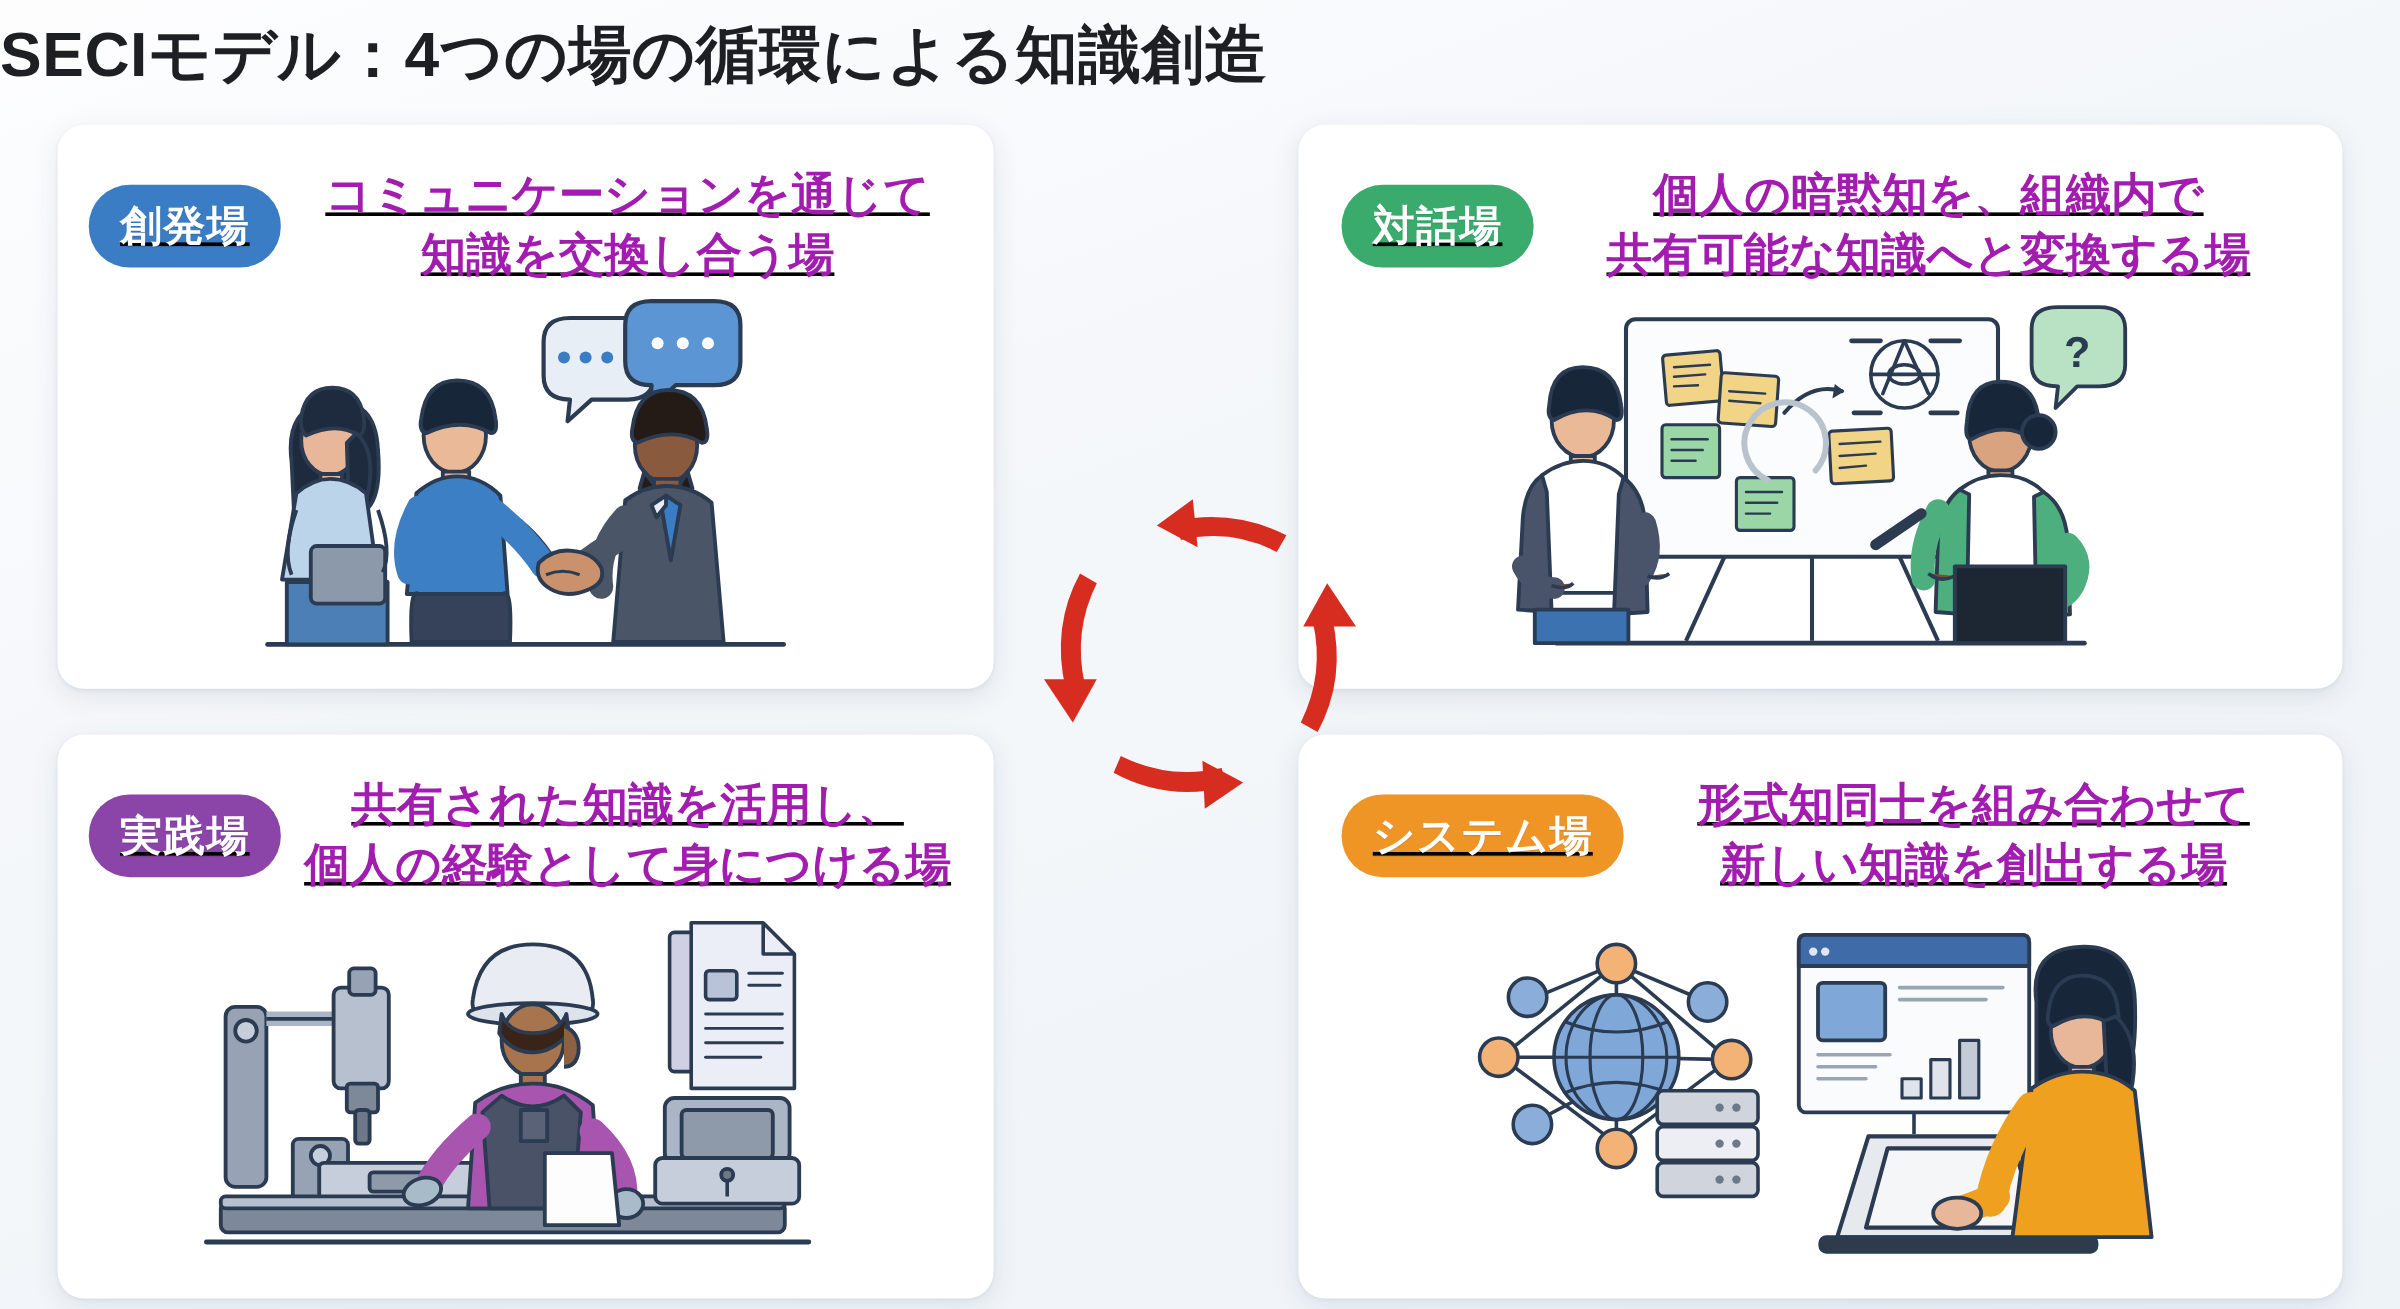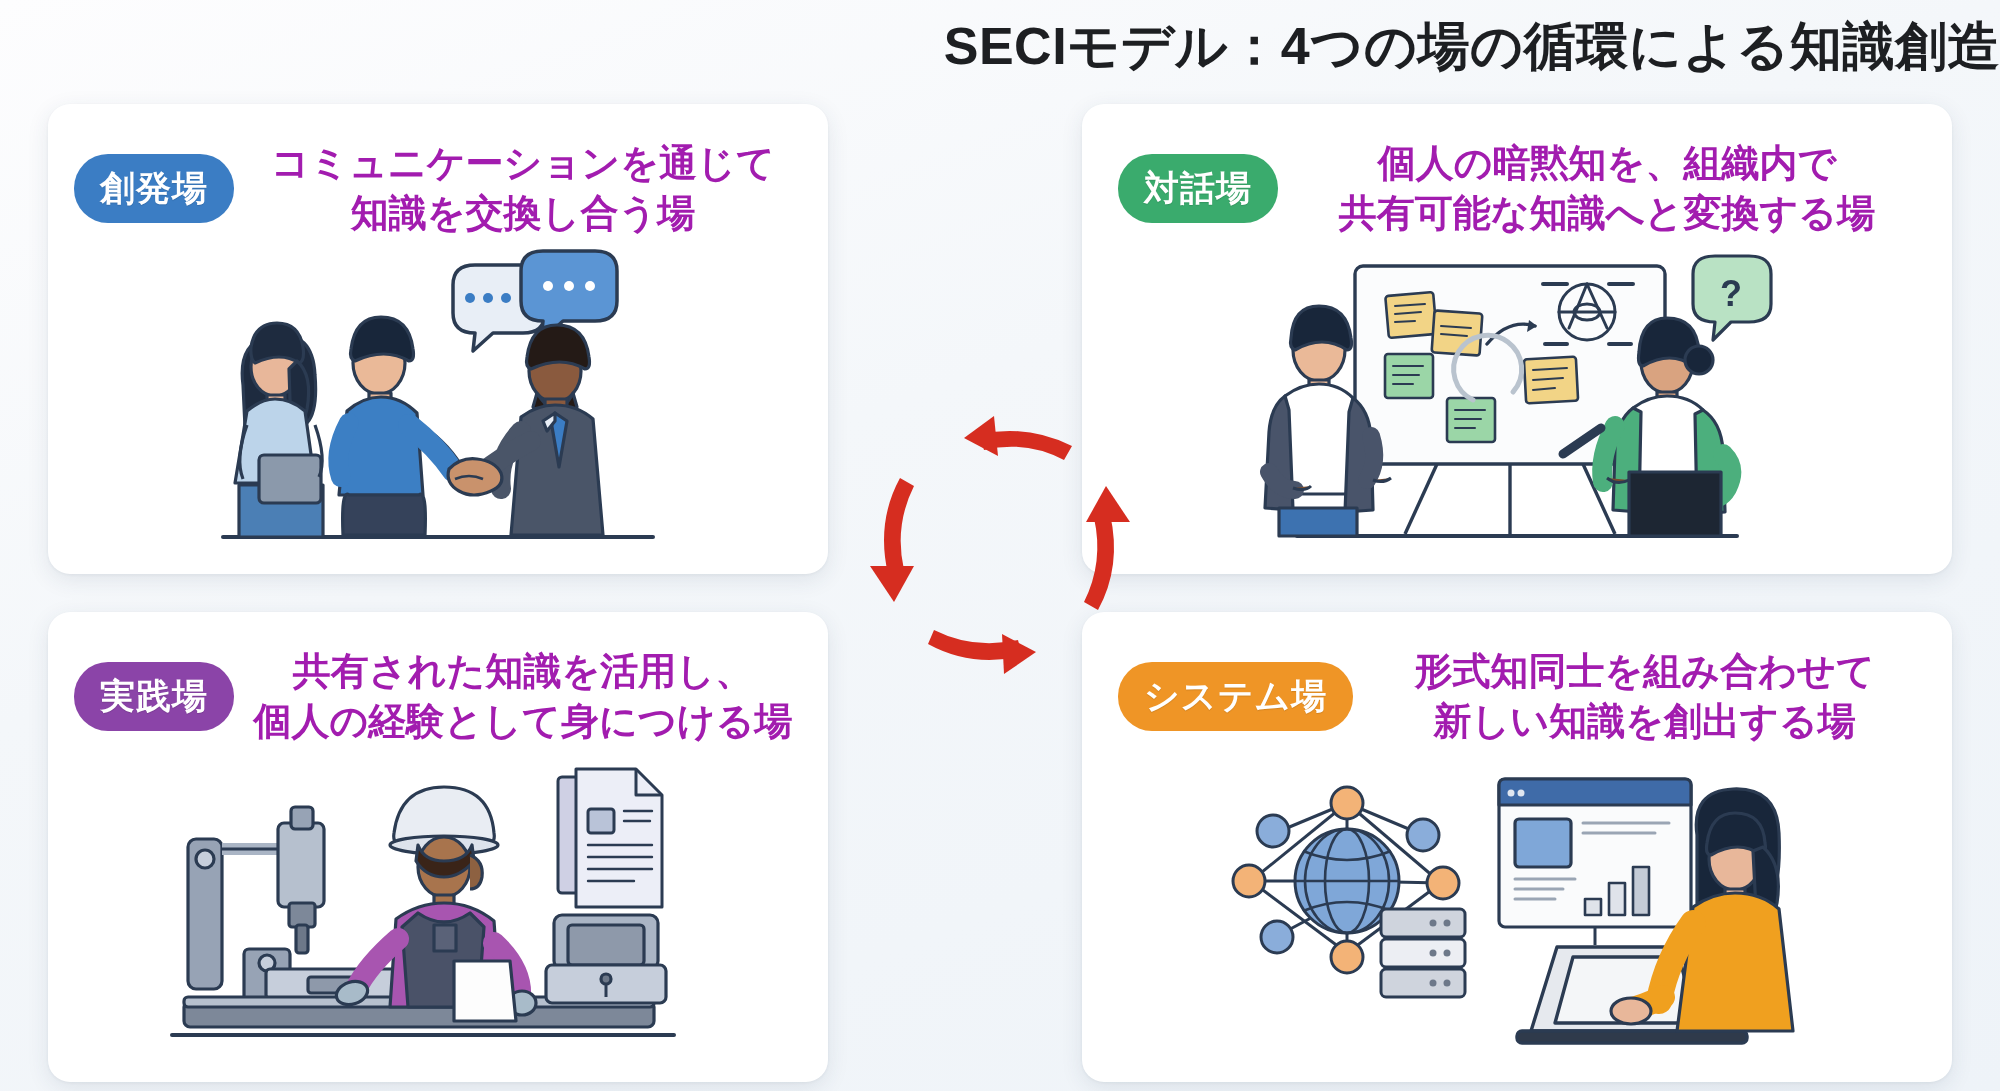--- a/index.html
+++ b/index.html
@@ -12,21 +12,21 @@
 
   body {
     font-family: "Liberation Sans", "DejaVu Sans", sans-serif;
     background: linear-gradient(160deg, #fdfdfe 0%, #f4f7fa 40%, #eef3f8 100%);
     position: relative;
   }
 
   
   .title-wrap {
     width: 100%;
-    text-align: right;
+    text-align: left;
     padding-top: 18px;
     height: 92px;
   }
   .title {
     font-size: 52px;
     font-weight: 800;
     color: #1d1f22;
     letter-spacing: 0.5px;
     line-height: 1.1;
     white-space: nowrap;
@@ -51,20 +51,21 @@
   .card-tl { left: 48px;   top: 0px;   width: 780px; height: 470px; }
   .card-tr { left: 1082px; top: 0px;   width: 870px; height: 470px; }
   .card-bl { left: 48px;   top: 508px; width: 780px; height: 470px; }
   .card-br { left: 1082px; top: 508px; width: 870px; height: 470px; }
 
   .card-head {
     display: flex;
     align-items: center;
     padding: 34px 26px 0 26px;
     gap: 18px;
+    text-decoration: underline;
   }
   .card-tr .card-head, .card-br .card-head { padding-left: 36px; }
 
   .badge {
     flex: 0 0 auto;
     color: #ffffff;
     font-size: 35px;
     font-weight: 800;
     padding: 11px 26px;
     border-radius: 34px;

